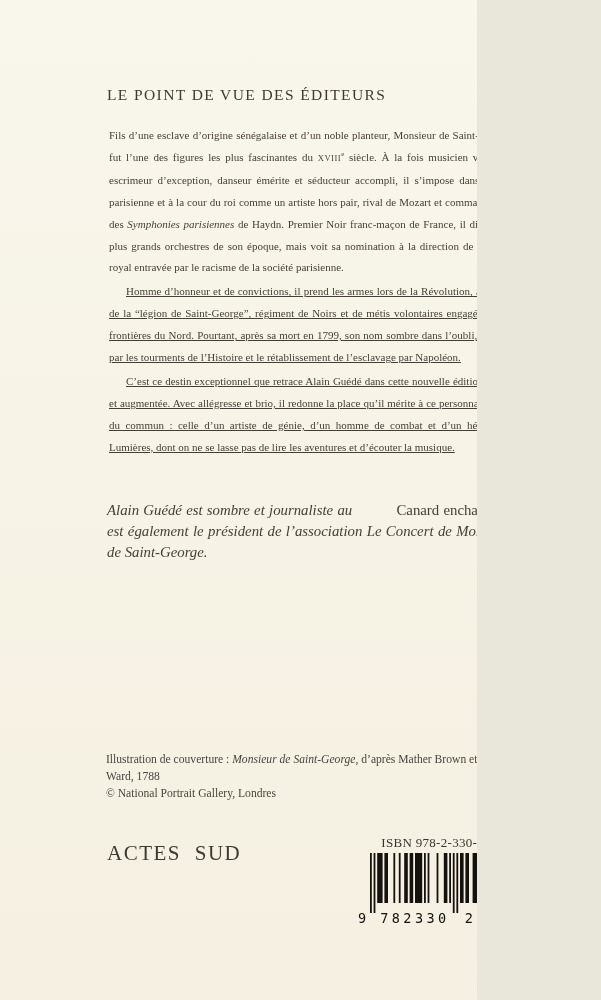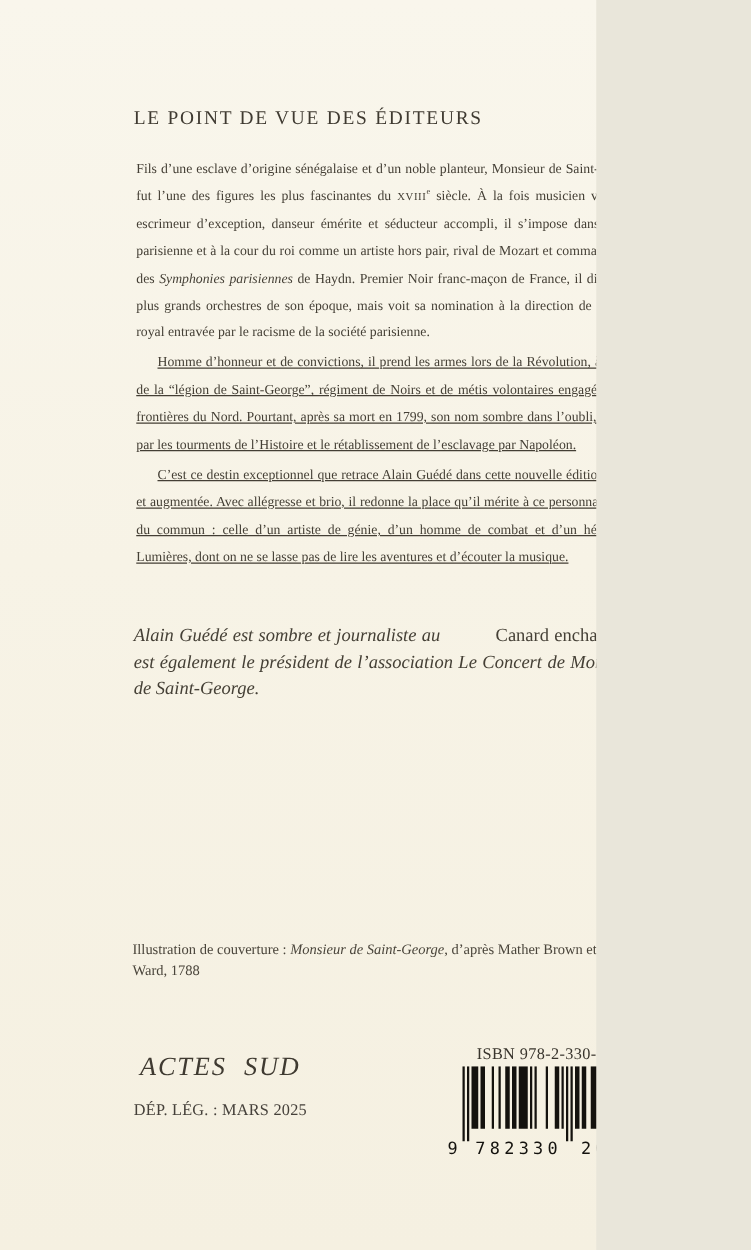--- a/index.html
+++ b/index.html
@@ -62,26 +62,24 @@
     left:106px;top:752px;width:420px;
     font-size:11.6px;
     line-height:16.8px;
     color:#4a453b;
   }
   .publisher{
     position:absolute;
     left:107px;top:841px;
   }
   .publisher-name{
-    font-style:italic;
     font-size:21px;
     letter-spacing:1.5px;
     word-spacing:7px;
     color:#3f3a31;
-    text-align:center;
   }
   .publisher-lines{
     margin-top:13px;
     font-size:13px;
     line-height:18.8px;
     letter-spacing:0.2px;
     color:#45403六;
     color:#45403a;
   }
   .isbn-block{
@@ -109,26 +107,26 @@
       <p><span>Fils d’une esclave d’origine sénégalaise et d’un noble planteur, Monsieur de Saint-George fut l’une des figures les plus fascinantes du </span><span class="sc">xviii</span><span class="sup">e</span><span> siècle. À la fois musicien virtuose, escrimeur d’exception, danseur émérite et séducteur accompli, il s’impose dans la vie parisienne et à la cour du roi comme un artiste hors pair, rival de Mozart et commanditaire des </span><span class="it">Symphonies parisiennes</span><span> de Haydn. Premier Noir franc-maçon de France, il dirige les plus grands orchestres de son époque, mais voit sa nomination à la direction de l’Opéra royal entravée par le racisme de la société parisienne.</span></p>
       <p class="indent">Homme d’honneur et de convictions, il prend les armes lors de la Révolution, à la tête de la “légion de Saint-George”, régiment de Noirs et de métis volontaires engagé sur les frontières du Nord. Pourtant, après sa mort en 1799, son nom sombre dans l’oubli, éclipsé par les tourments de l’Histoire et le rétablissement de l’esclavage par Napoléon.</p>
       <p class="indent">C’est ce destin exceptionnel que retrace Alain Guédé dans cette nouvelle édition revue et augmentée. Avec allégresse et brio, il redonne la place qu’il mérite à ce personnage hors du commun : celle d’un artiste de génie, d’un homme de combat et d’un héros des Lumières, dont on ne se lasse pas de lire les aventures et d’écouter la musique.</p>
     </div>
 
     <div class="bio"><span>Alain Guédé est sombre et journaliste au </span><span class="roman">Canard enchaîné</span><span>. Il est également le président de l’association Le Concert de Monsieur de Saint-George.</span></div>
   </div>
 
   <div class="credit">
     <div><span>Illustration de couverture : </span><span class="it">Monsieur de Saint-George</span><span>, d’après Mather Brown et William Ward, 1788</span></div>
+    <div>© National Portrait Gallery, Londres</div>
   </div>
 
   <div class="publisher">
     <div class="publisher-name">ACTES SUD</div>
     <div class="publisher-lines">
-      <div>DÉP. LÉG. : MARS 2025</div>
     </div>
   </div>
 
   <div class="isbn-block">
     <div class="isbn-label">ISBN 978-2-330-20319-1</div>
     <svg class="barcode-svg" id="barcode" width="192" height="78" viewBox="0 0 192 78" aria-hidden="true">
         <rect x="14.00" y="0" width="1.80" height="60" fill="#14120e"></rect>
         <rect x="17.60" y="0" width="1.80" height="60" fill="#14120e"></rect>
         <rect x="21.20" y="0" width="5.40" height="50" fill="#14120e"></rect>
         <rect x="28.40" y="0" width="3.60" height="50" fill="#14120e"></rect>

